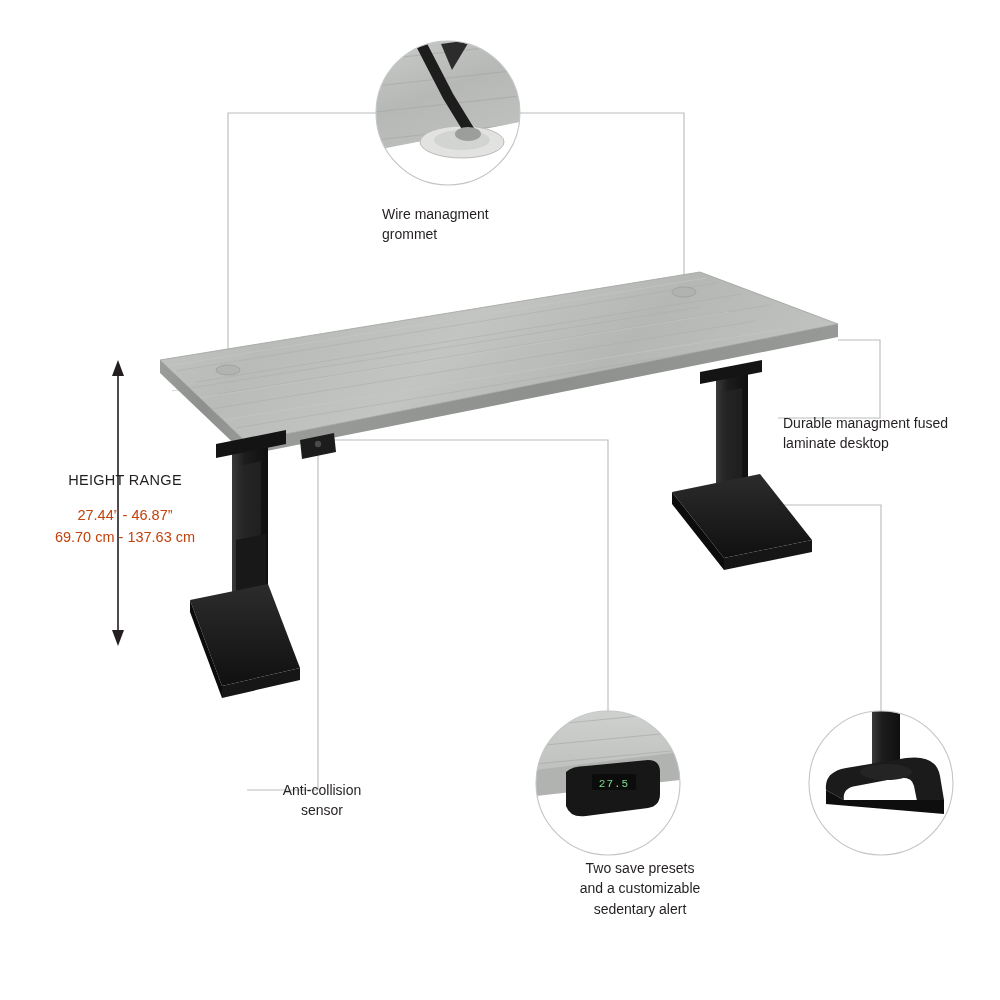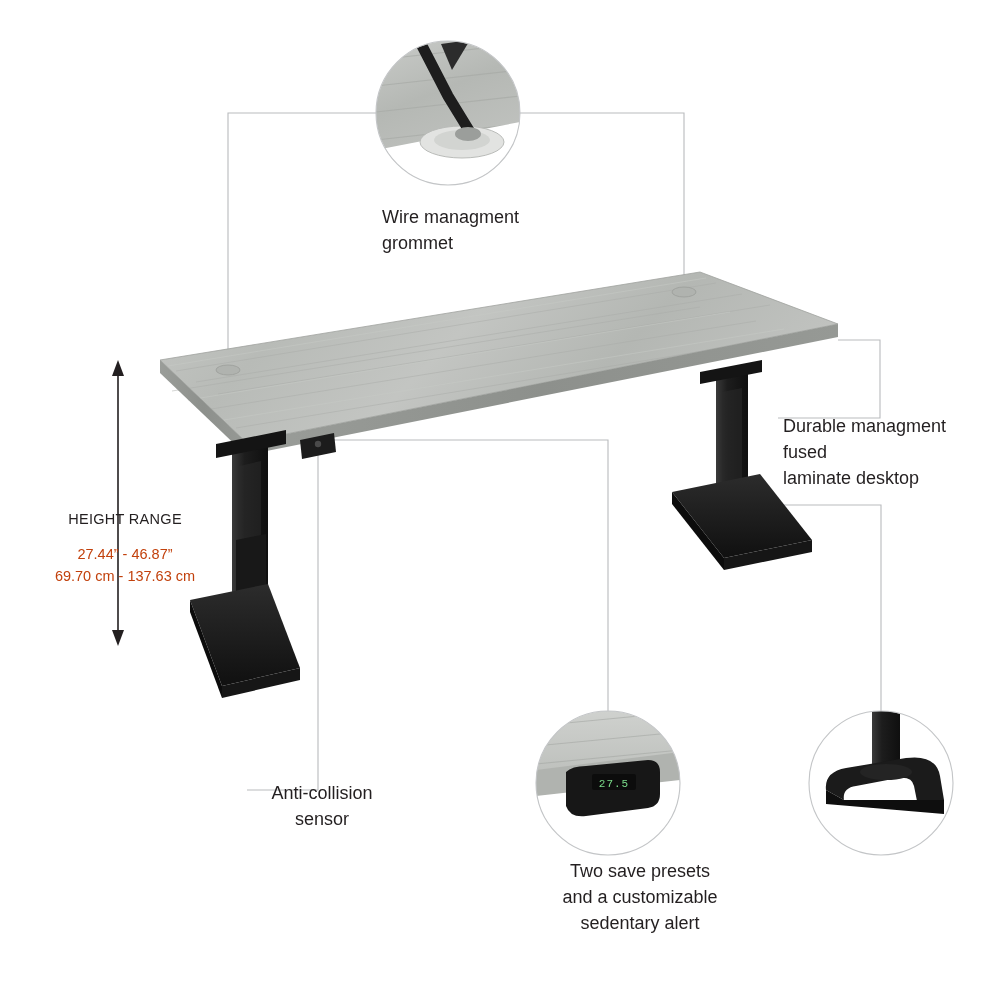--- a/index.html
+++ b/index.html
@@ -22,38 +22,37 @@
     height: 1000px;
   }
   svg.layer {
     position: absolute;
     left: 0; top: 0;
     width: 1000px;
     height: 1000px;
   }
   .callout-label {
     position: absolute;
-    font-size: 18px;
+    font-size: 14px;
     line-height: 1.45;
     color: #231f20;
     white-space: pre-line;
   }
   .lbl-wire     { left: 382px; top: 204px; width: 200px; text-align: left; }
   .lbl-durable  { left: 783px; top: 413px; width: 210px; text-align: left; }
   .lbl-anti     { left: 232px; top: 780px; width: 180px; text-align: center; }
   .lbl-presets  { left: 530px; top: 858px; width: 220px; text-align: center; }
   .lbl-welded   { left: 790px; top: 858px; width: 175px; text-align: center; }
 
   .height-block {
     position: absolute;
     left: 30px;
     top: 470px;
     width: 190px;
     text-align: center;
-    margin-top: 39px;
   }
   .height-title {
     font-size: 14.5px;
     line-height: 1.45;
     letter-spacing: 0.3px;
     color: #231f20;
   }
   .height-values {
     margin-top: 14px;
     font-size: 14.5px;

